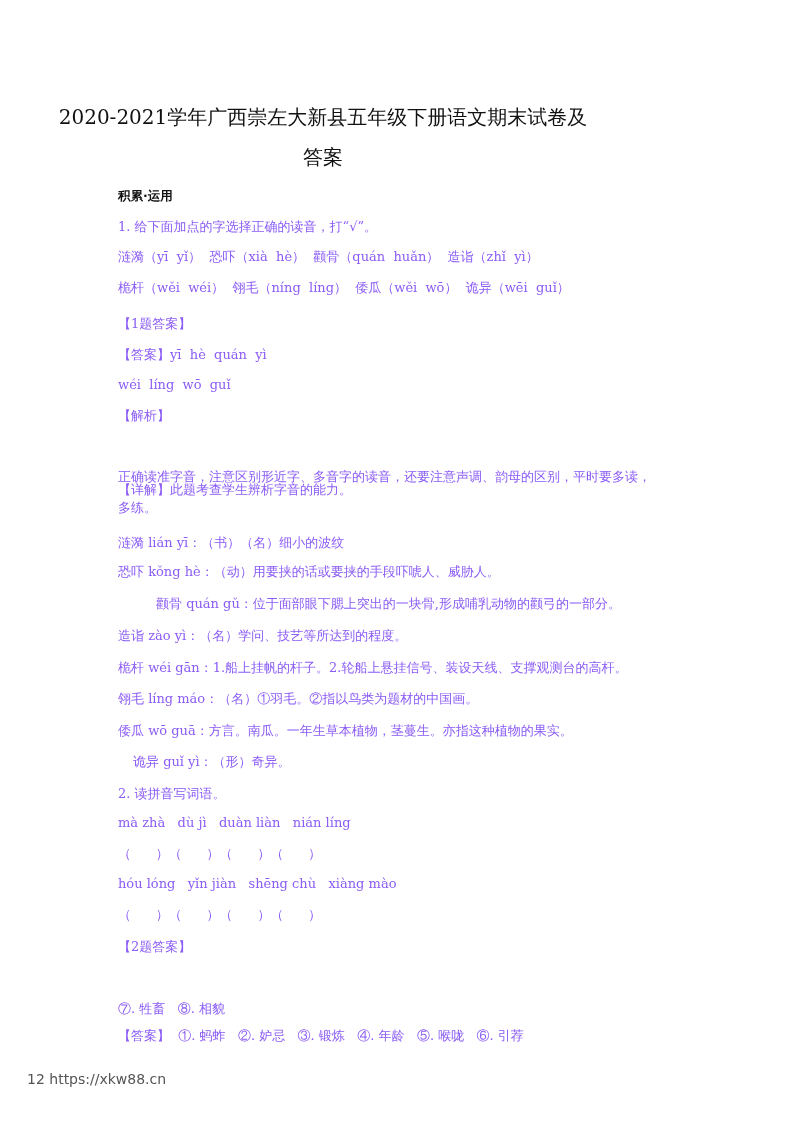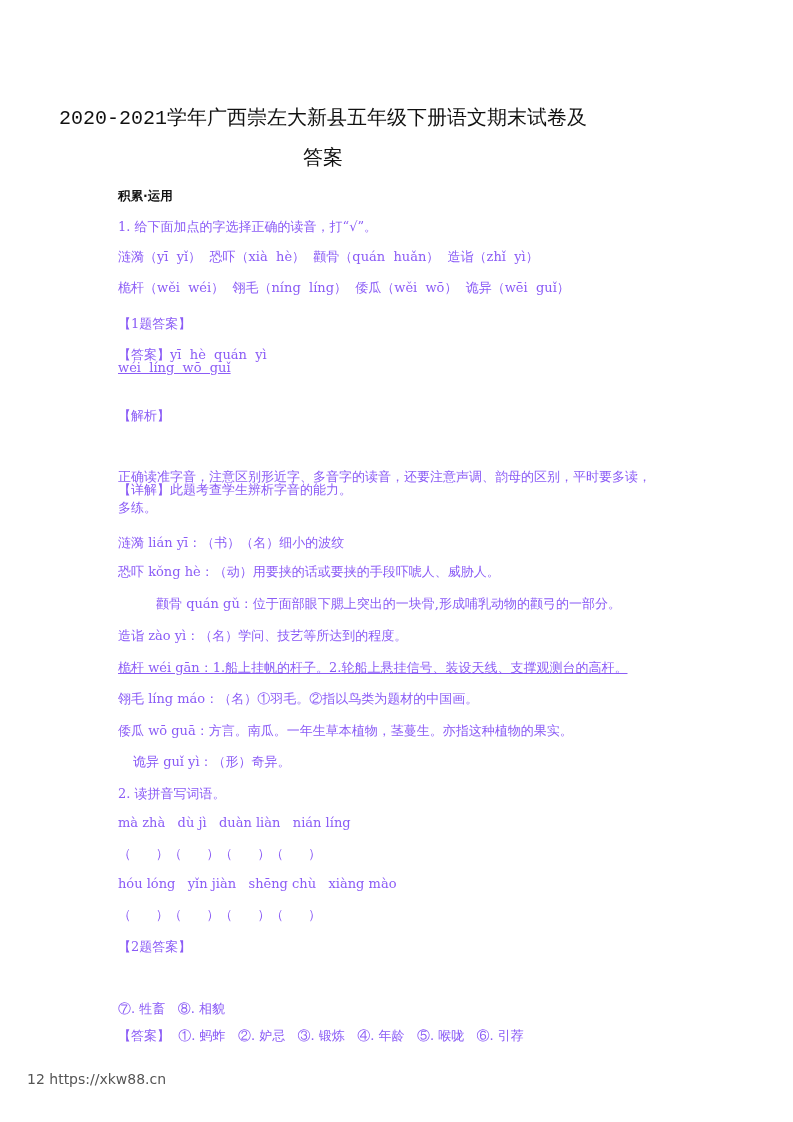--- a/index.html
+++ b/index.html
@@ -1,49 +1,49 @@
 <!DOCTYPE html>
 <html><head>
 <meta charset="utf-8">
 <style>
   html, body { margin:0; padding:0; background:#ffffff; }
   body { width:793px; height:1122px; position:relative; overflow:hidden;
          font-family:"DejaVu Serif","Liberation Serif",serif; color:#222; }
-  .title { position:absolute; left:0; width:646px; text-align:center; font-size:20px; color:#111;font-family:Liberation Mono, monospace; }
+  .title { position:absolute; left:0; width:646px; text-align:center; font-size:20px; color:#111; }
   .t1 { top:104px; }
   .t2 { top:144px; }
   .line { position:absolute; left:118px; font-size:13px; white-space:pre; color:#8b5cf6; }
   .section { font-weight:bold; font-family:"DejaVu Sans","Liberation Sans",sans-serif; font-size:12.5px; color:#111; }
   .footer { position:absolute; top:1071px; left:0; width:793px; font-family:"DejaVu Sans","Liberation Sans",sans-serif; font-size:14px; color:#555;padding-left:27px; }
 </style>
 </head>
 <body>
 
 <div class="title t1">2020-2021学年广西崇左大新县五年级下册语文期末试卷及</div>
 <div class="title t2">答案</div>
 
 <div class="line section" style="top:188px;">积累·运用</div>
 
 <div class="line" style="top:218px;">1. 给下面加点的字选择正确的读音，打“√”。</div>
 <div class="line" style="top:248px;">涟漪（yī  yǐ）  恐吓（xià  hè）  颧骨（quán  huǎn）  造诣（zhǐ  yì）</div>
 <div class="line" style="top:279px;">桅杆（wěi  wéi）  翎毛（níng  líng）  倭瓜（wěi  wō）  诡异（wēi  guǐ）</div>
 
 <div class="line" style="top:315px;">【1题答案】</div>
 <div class="line" style="top:346px;">【答案】yī  hè  quán  yì</div>
-<div class="line" style="top:360px;text-decoration:underline;">wéi  líng  wō  guǐ</div>
+<div class="line" style="top:377px;">wéi  líng  wō  guǐ</div>
 <div class="line" style="top:407px;">【解析】</div>
 <div class="line" style="top:437px;margin-top:44px;">【详解】此题考查学生辨析字音的能力。</div>
 <div class="line" style="top:468px;">正确读准字音，注意区别形近字、多音字的读音，还要注意声调、韵母的区别，平时要多读，</div>
 <div class="line" style="top:499px;">多练。</div>
 
 <div class="line" style="top:506px;margin-top:28px;">涟漪 lián yī：（书）（名）细小的波纹</div>
 <div class="line" style="top:563px;">恐吓 kǒng hè：（动）用要挟的话或要挟的手段吓唬人、威胁人。</div>
 <div class="line" style="top:595px;margin-left:38px;">颧骨 quán gǔ：位于面部眼下腮上突出的一块骨,形成哺乳动物的颧弓的一部分。</div>
 <div class="line" style="top:627px;">造诣 zào yì：（名）学问、技艺等所达到的程度。</div>
-<div class="line" style="top:659px;text-decoration:underline;">桅杆 wéi gān：1.船上挂帆的杆子。2.轮船上悬挂信号、装设天线、支撑观测台的高杆。</div>
+<div class="line" style="top:659px;">桅杆 wéi gān：1.船上挂帆的杆子。2.轮船上悬挂信号、装设天线、支撑观测台的高杆。</div>
 <div class="line" style="top:690px;">翎毛 líng máo：（名）①羽毛。②指以鸟类为题材的中国画。</div>
 <div class="line" style="top:722px;">倭瓜 wō guā：方言。南瓜。一年生草本植物，茎蔓生。亦指这种植物的果实。</div>
 <div class="line" style="top:753px;margin-left:15px;">诡异 guǐ yì：（形）奇异。</div>
 
 <div class="line" style="top:785px;">2. 读拼音写词语。</div>
 <div class="line" style="top:815px;">mà zhà   dù jì   duàn liàn   nián líng</div>
 <div class="line" style="top:845px;">（      ）（      ）（      ）（      ）</div>
 <div class="line" style="top:876px;">hóu lóng   yǐn jiàn   shēng chù   xiàng mào</div>
 <div class="line" style="top:906px;">（      ）（      ）（      ）（      ）</div>
 

